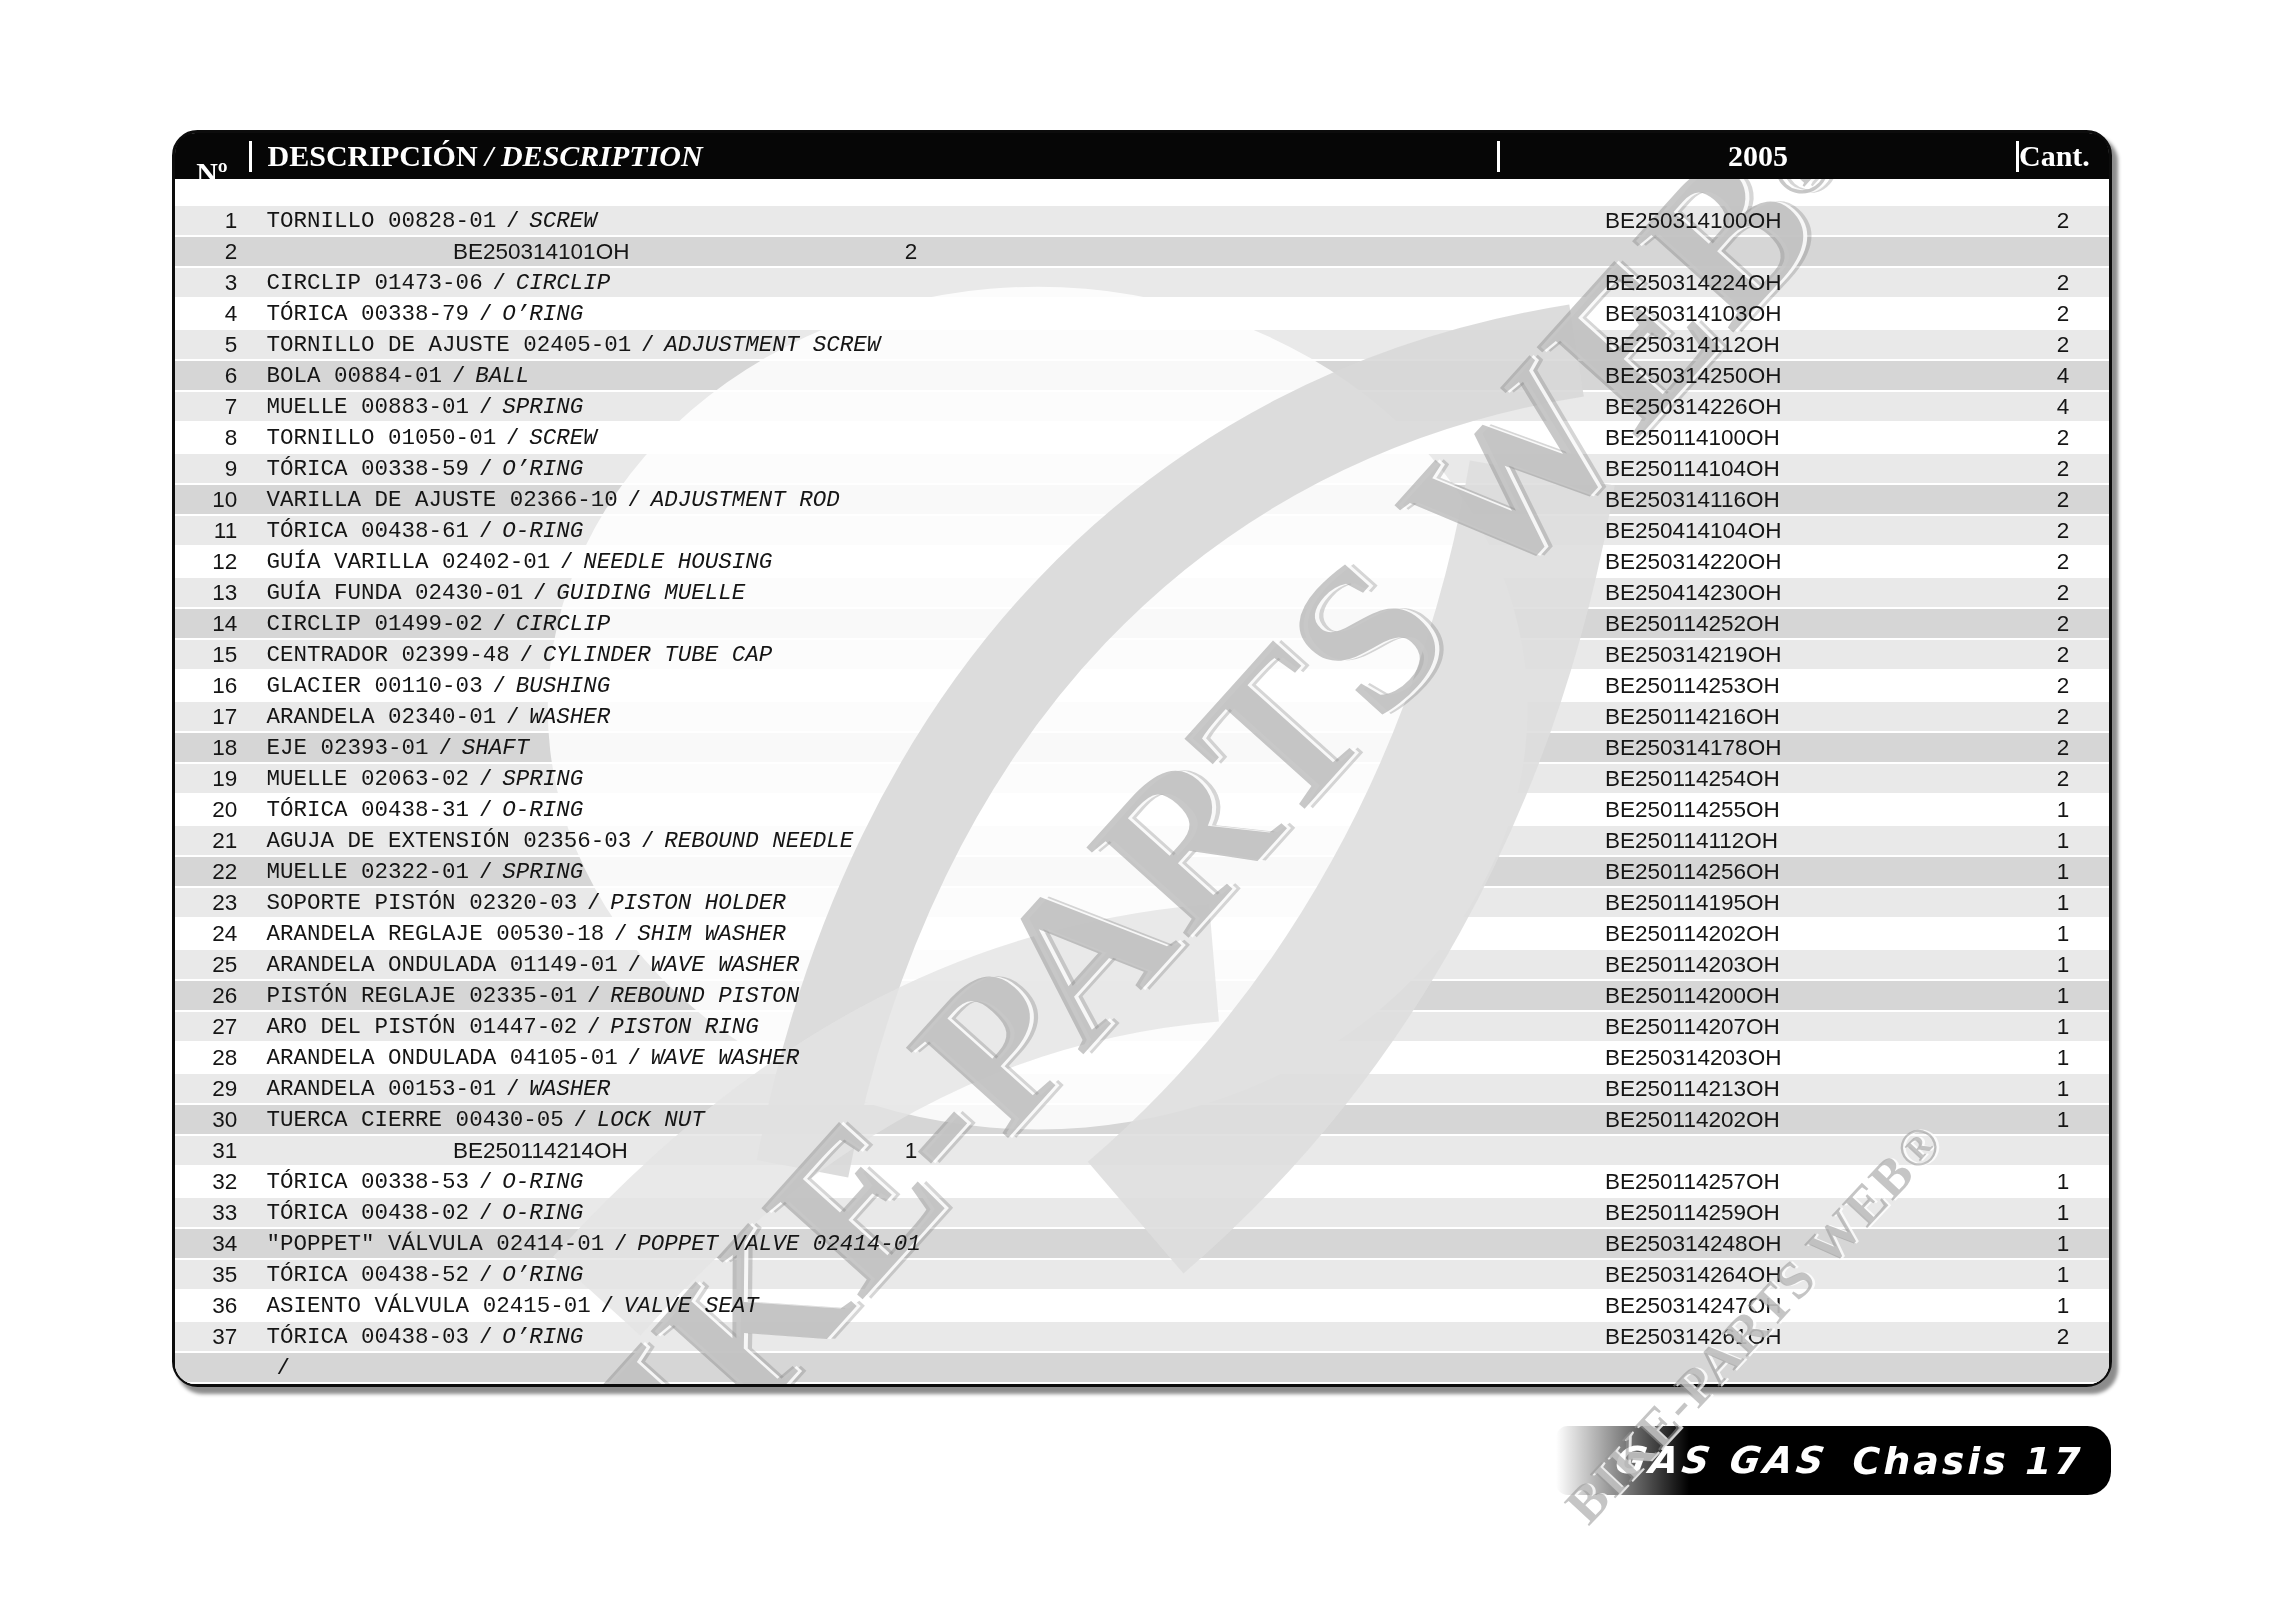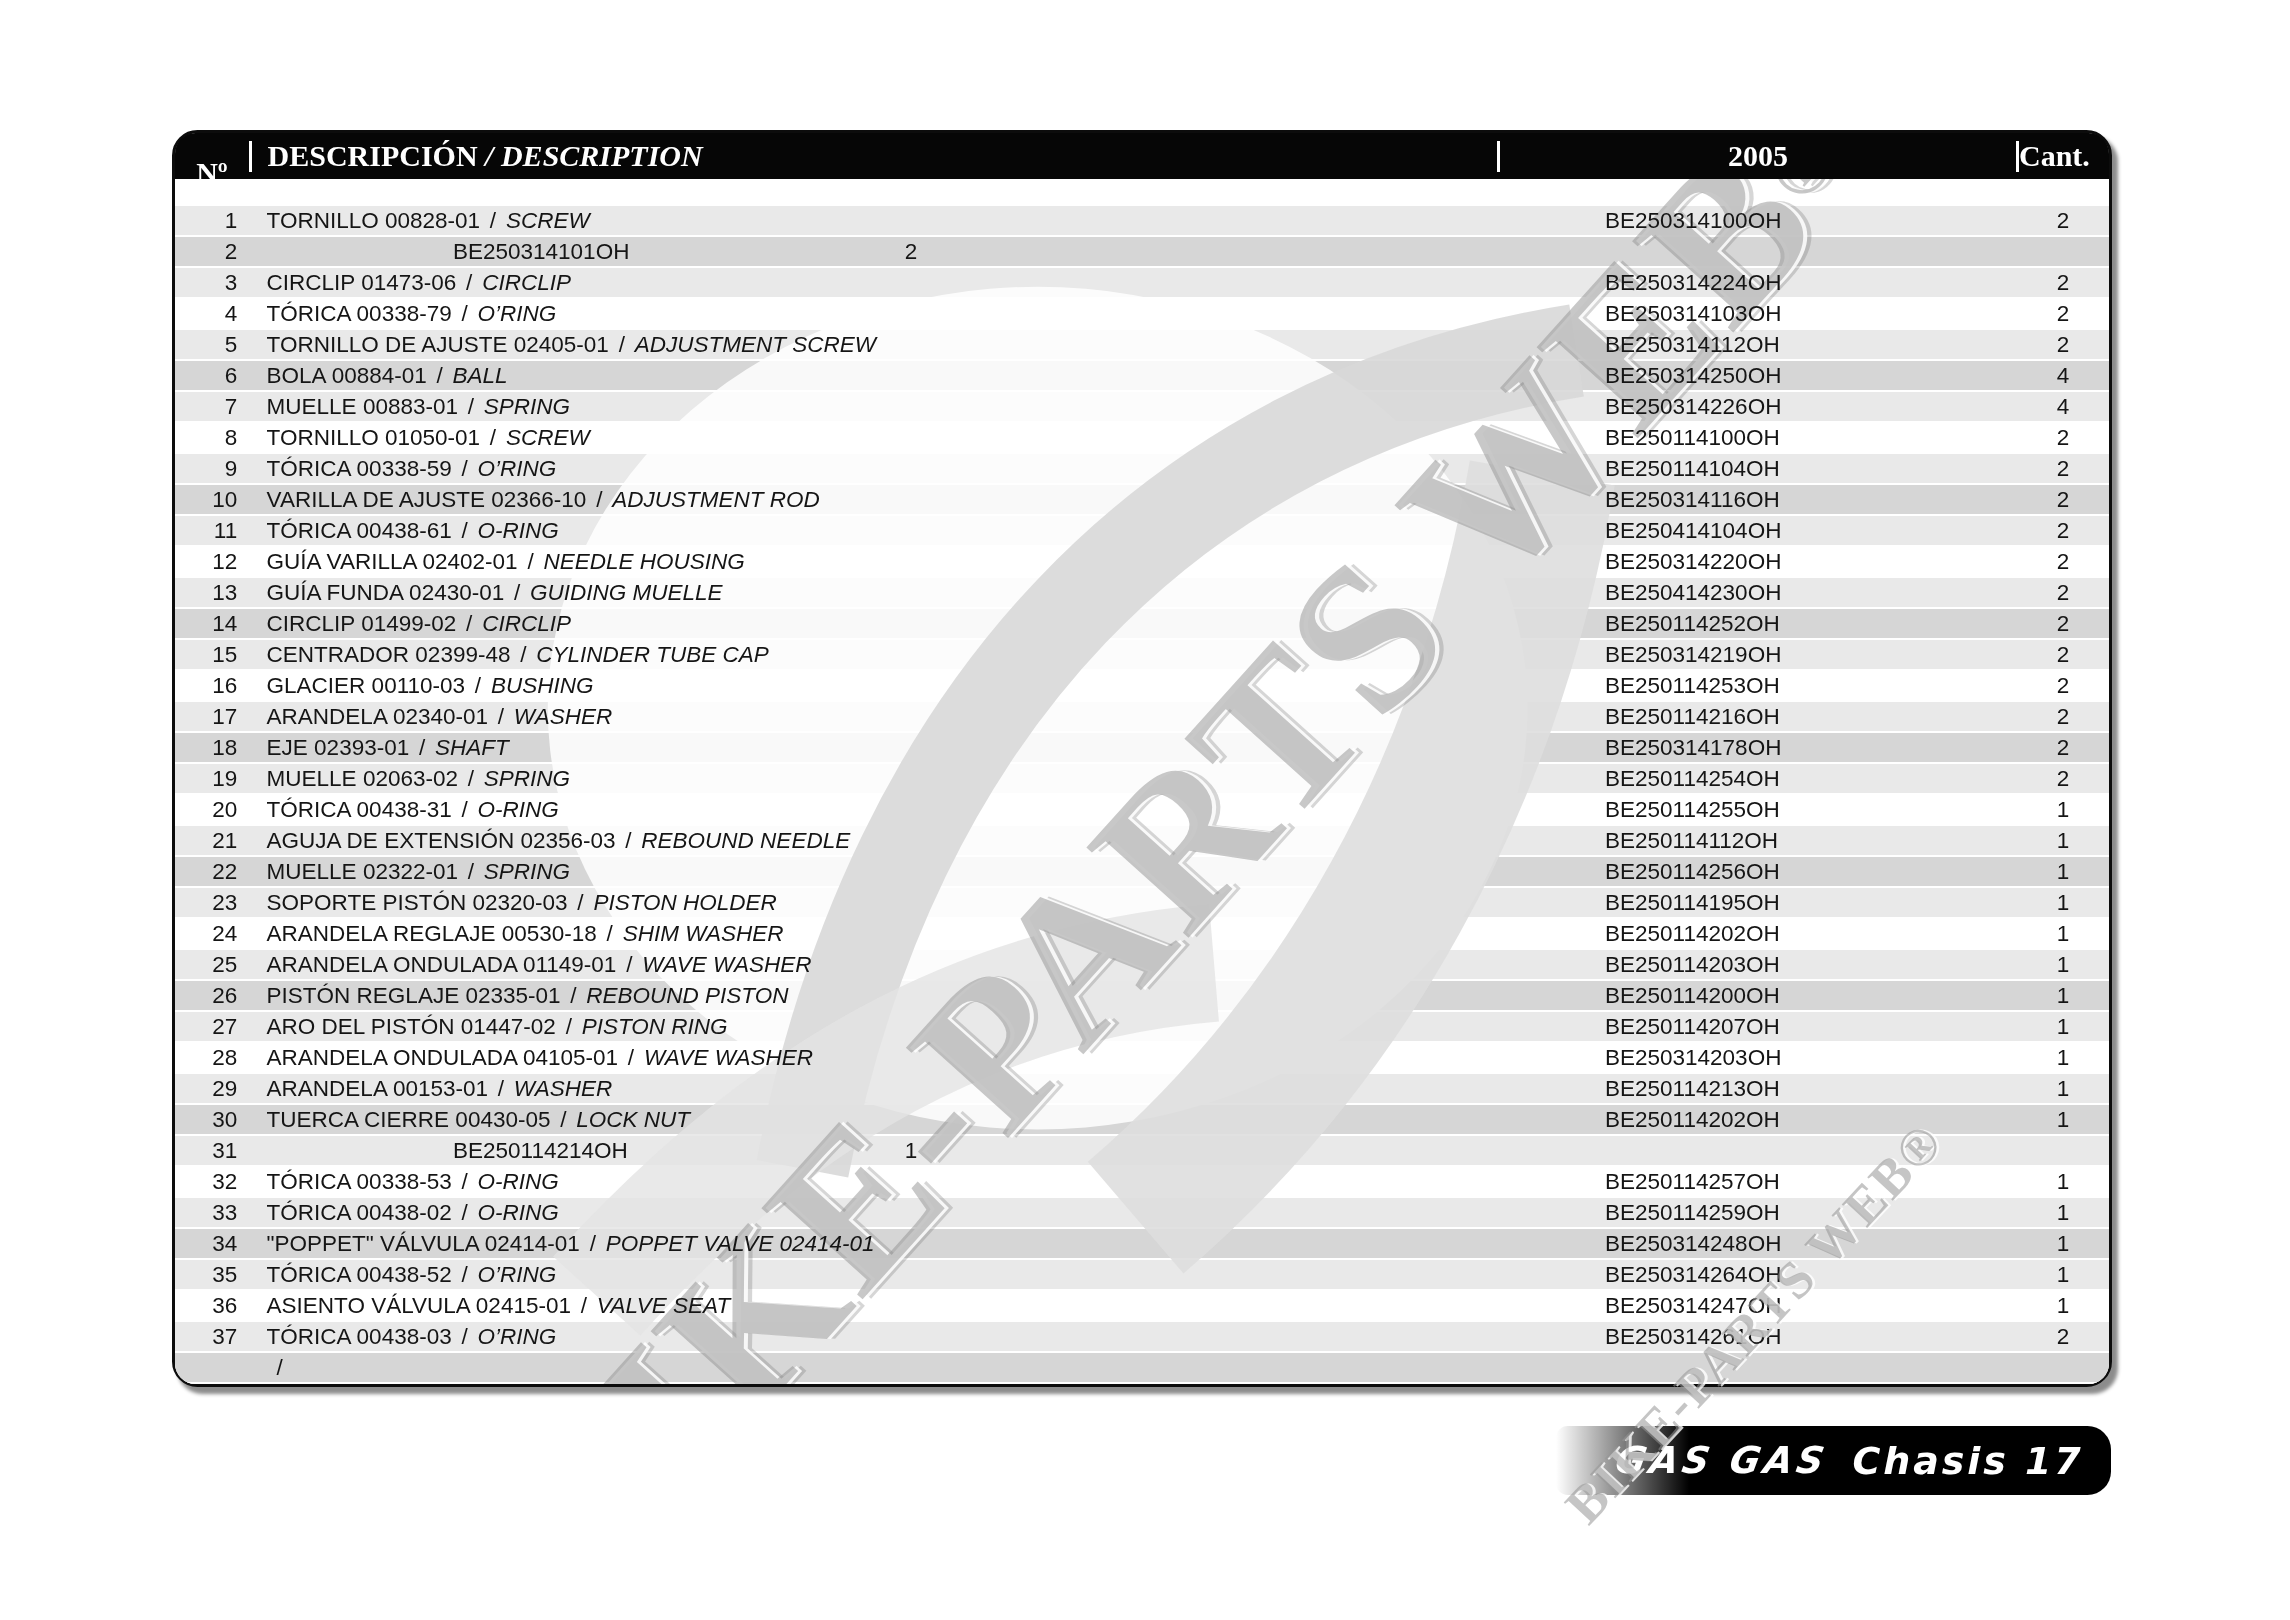--- a/index.html
+++ b/index.html
@@ -22,21 +22,21 @@
 
   .tbody{position:relative;padding-top:27.4px;border-radius:0 0 20.6px 20.6px;overflow:hidden;background:#fff;}
   .rows{position:relative;}
   .row{height:31px;box-sizing:border-box;border-bottom:2.9px solid #fff;
     display:flex;align-items:center;font-size:22.5px;color:#151515;}
   .p-light{background:#e9e9e9;}
   .p-dark{background:#d6d6d6;}
   .p-white{background:#ffffff;}
   .c{position:relative;z-index:3;white-space:nowrap;}
   .c-num{width:74px;text-align:right;padding-right:11.8px;box-sizing:border-box;}
-  .c-desc{width:1152px;box-sizing:border-box;padding-left:17.6px;}
+  .c-desc{width:1152px;box-sizing:border-box;padding-left:17.6px;font-family:Liberation Mono, monospace;}
   .c-desc .en{font-style:italic;}
   .c-desc .sep{padding:0 9.8px;}
   .c-code{width:617px;box-sizing:border-box;padding-left:204px;}
   .c-qty{width:90px;text-align:center;}
 
   
   .wm-layer{position:absolute;inset:0;z-index:2;pointer-events:none;overflow:hidden;}
   .wm-svg{position:absolute;left:0;top:0;}
   .wm-big{position:absolute;left:52%;top:55%;transform:translate(-50%,-50%) rotate(-48deg);
     font-family:"Liberation Serif",serif;font-weight:bold;font-size:208px;letter-spacing:3.9px;

